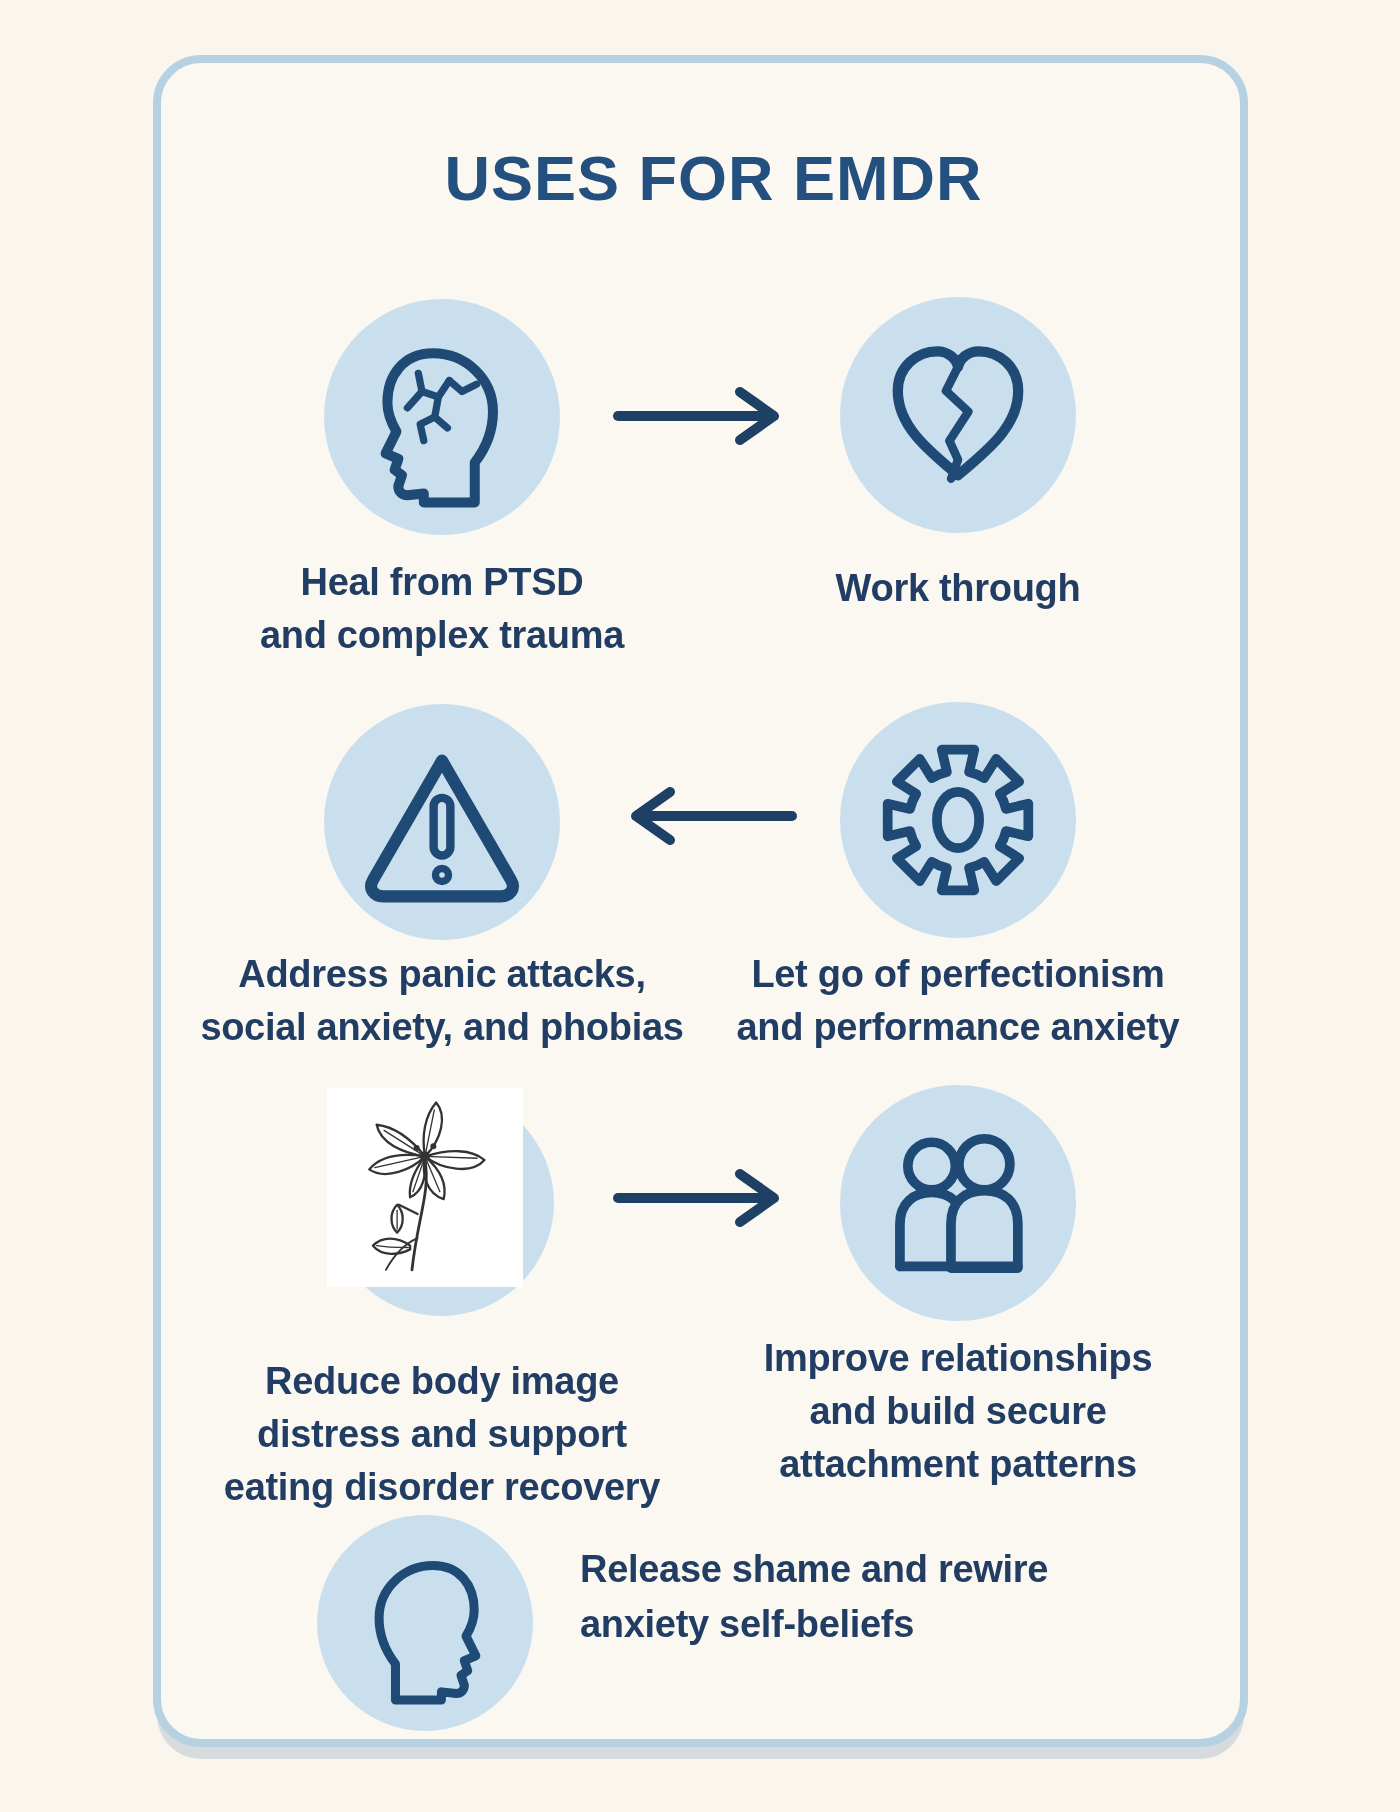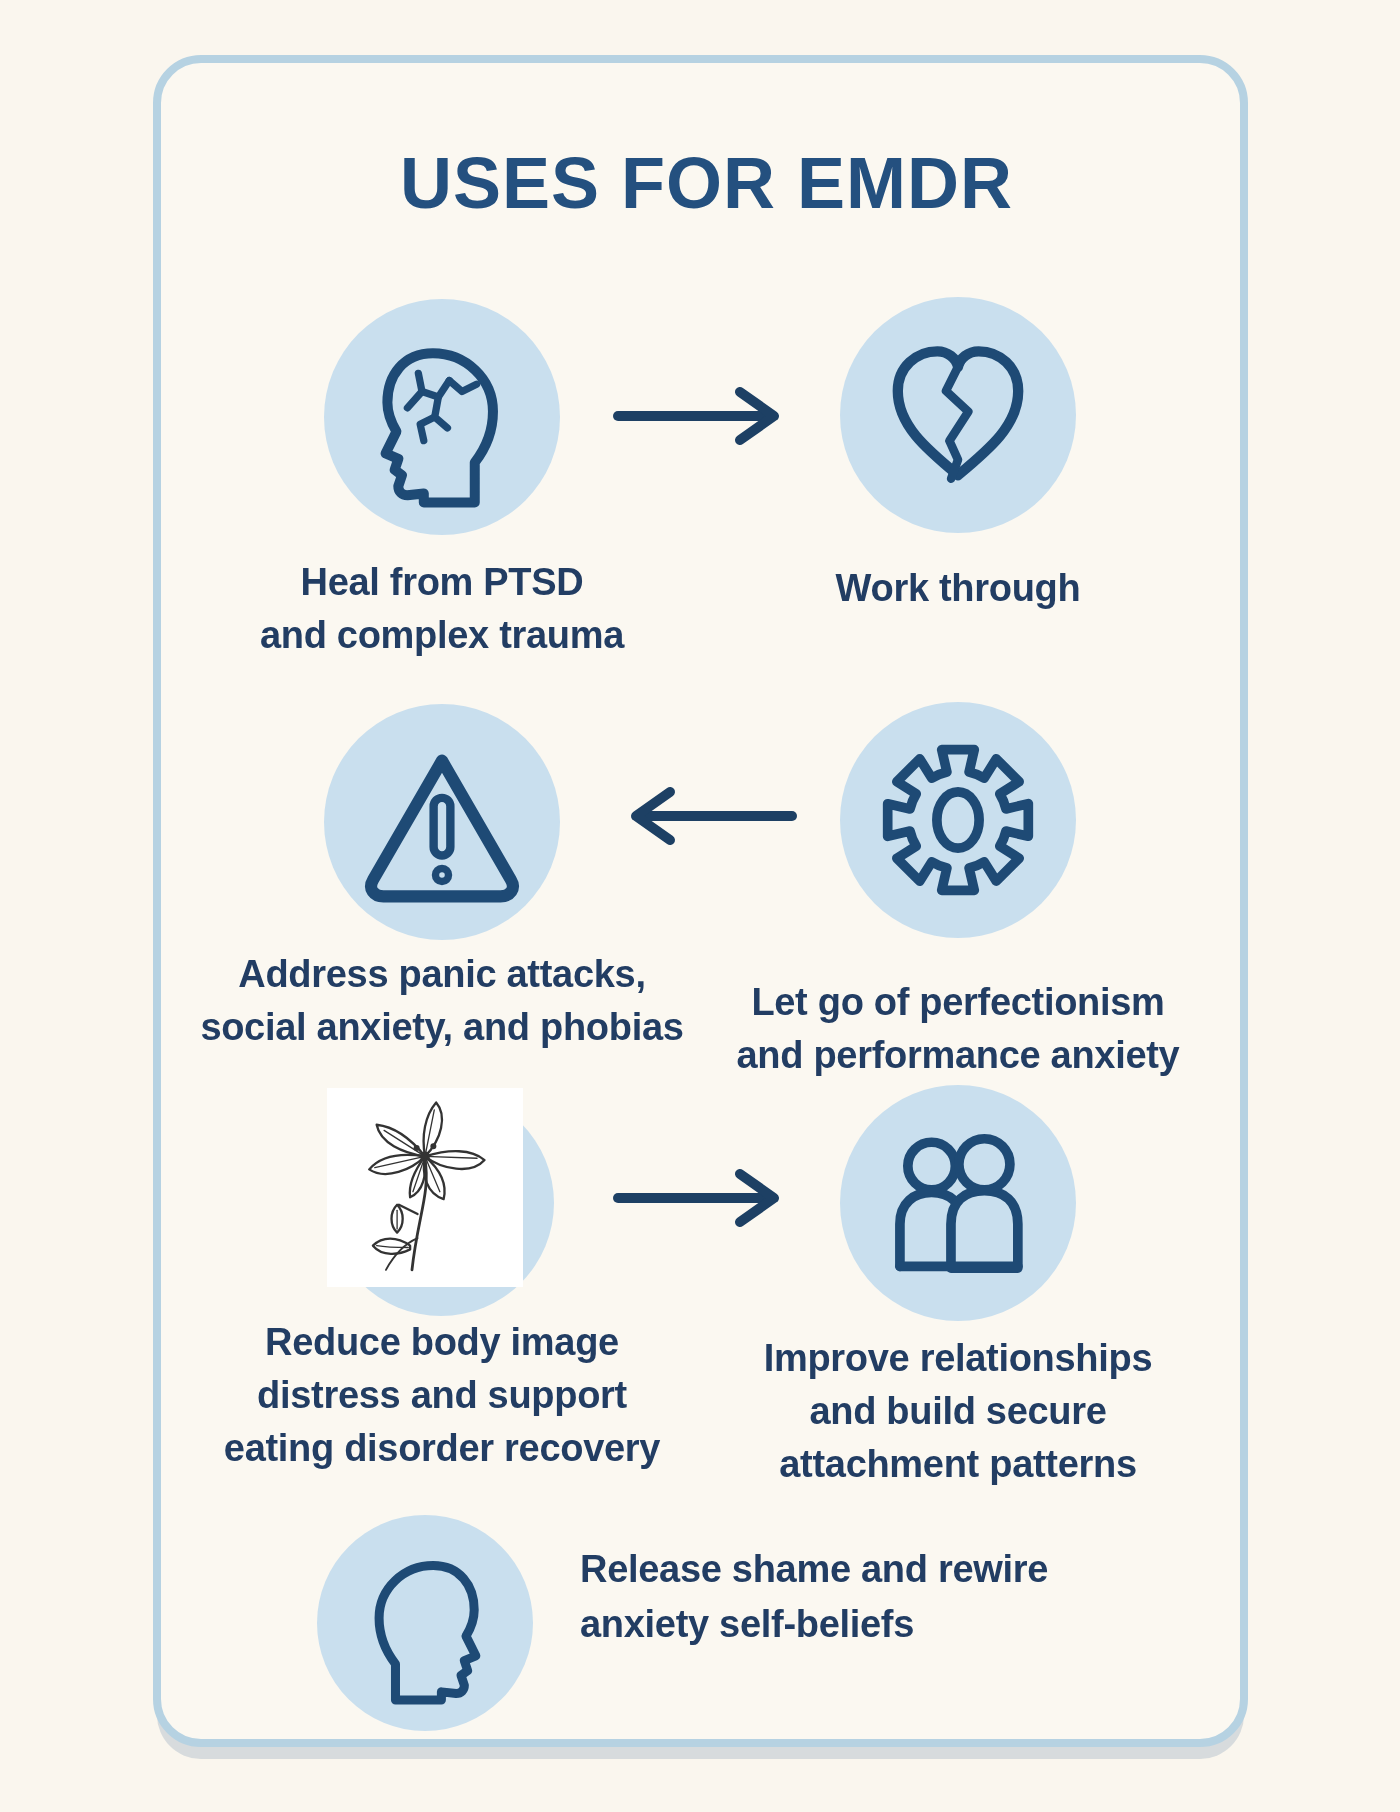--- a/index.html
+++ b/index.html
@@ -10,22 +10,22 @@
   html,body{margin:0;padding:0;}
   body{font-family:"Liberation Sans", sans-serif; background:var(--page-bg);}
   .canvas{position:relative; width:1400px; height:1812px; background:var(--page-bg); overflow:hidden;}
   .card{
     position:absolute; left:153px; top:55px; width:1095px; height:1692px;
     box-sizing:border-box; background:var(--card-bg);
     border:8px solid var(--card-border); border-radius:48px;
     box-shadow:0 16px 0 -4px rgba(150,170,190,.35);
   }
   .title{
-    position:absolute; left:159px; top:142px; width:1095px; text-align:center;
-    font-size:72px; font-weight:bold; letter-spacing:1px; color:var(--title-color); white-space:nowrap;
+    position:absolute; left:166px; top:142px; width:1095px; text-align:center;
+    font-size:63px; font-weight:bold; letter-spacing:1px; color:var(--title-color); white-space:nowrap;
   }
   .circle{
     position:absolute; width:236px; height:236px; border-radius:50%;
     background:var(--circle-fill); display:flex; align-items:center; justify-content:center;
   }
   .circle.small{width:216px; height:216px;}
   .icon{color:var(--icon-stroke); display:block;}
   .caption{
     position:absolute; width:540px; text-align:center;
     font-size:38px; font-weight:bold; letter-spacing:-.3px;
@@ -107,21 +107,21 @@
                A56,56 0 0 1 129.7,52.5 L143.5,30.5 L169.5,56.5 L147.5,70.3
                A56,56 0 0 1 154.5,87.4 Z"></path>
       <ellipse cx="100" cy="100" rx="24" ry="32"></ellipse>
     </svg>
   </div>
 
   <div class="caption" style="left:172px; top:948px;">
     <div>Address panic attacks,</div>
     <div>social anxiety, and phobias</div>
   </div>
-  <div class="caption" style="left:688px; top:976px;">
+  <div class="caption" style="left:688px; top:948px;">
     <div>Let go of perfectionism</div>
     <div>and performance anxiety</div>
   </div>
 
   <div class="flower-circle"></div>
   <div class="flower-box">
     <svg width="186" height="190" viewBox="0 0 200 200" fill="none" stroke="currentColor" stroke-width="2.5" stroke-linecap="round" stroke-linejoin="round">
       <path d="M100,66 C96,44 100,22 112,8 C124,22 118,48 100,66 Z"></path>
       <path d="M100,66 C84,46 66,34 48,32 C52,52 76,62 100,66 Z"></path>
       <path d="M100,66 C74,62 52,66 40,80 C58,92 86,80 100,66 Z"></path>
@@ -157,21 +157,21 @@
   <div class="circle" style="left:840px; top:1085px;">
     <svg class="icon" width="176" height="176" viewBox="0 0 200 200" fill="none" stroke="currentColor" stroke-width="11" stroke-linejoin="round" stroke-linecap="round">
       <circle cx="70" cy="58" r="27"></circle>
       <path d="M34,172 L34,124 C34,100 50,88 70,88 C90,88 106,100 106,124 L106,172"></path>
       <path d="M92,174 L92,124 C92,98 108,86 130,86 C152,86 168,98 168,124 L168,174 Z" fill="var(--circle-fill)"></path>
       <circle cx="130" cy="56" r="29" fill="var(--circle-fill)"></circle>
       <path d="M34,172 L168,172"></path>
     </svg>
   </div>
 
-  <div class="caption" style="left:172px; top:1316px;">
+  <div class="caption" style="left:172px; top:1355px;">
     <div>Reduce body image</div>
     <div>distress and support</div>
     <div>eating disorder recovery</div>
   </div>
   <div class="caption" style="left:688px; top:1332px;">
     <div>Improve relationships</div>
     <div>and build secure</div>
     <div>attachment patterns</div>
   </div>
 

